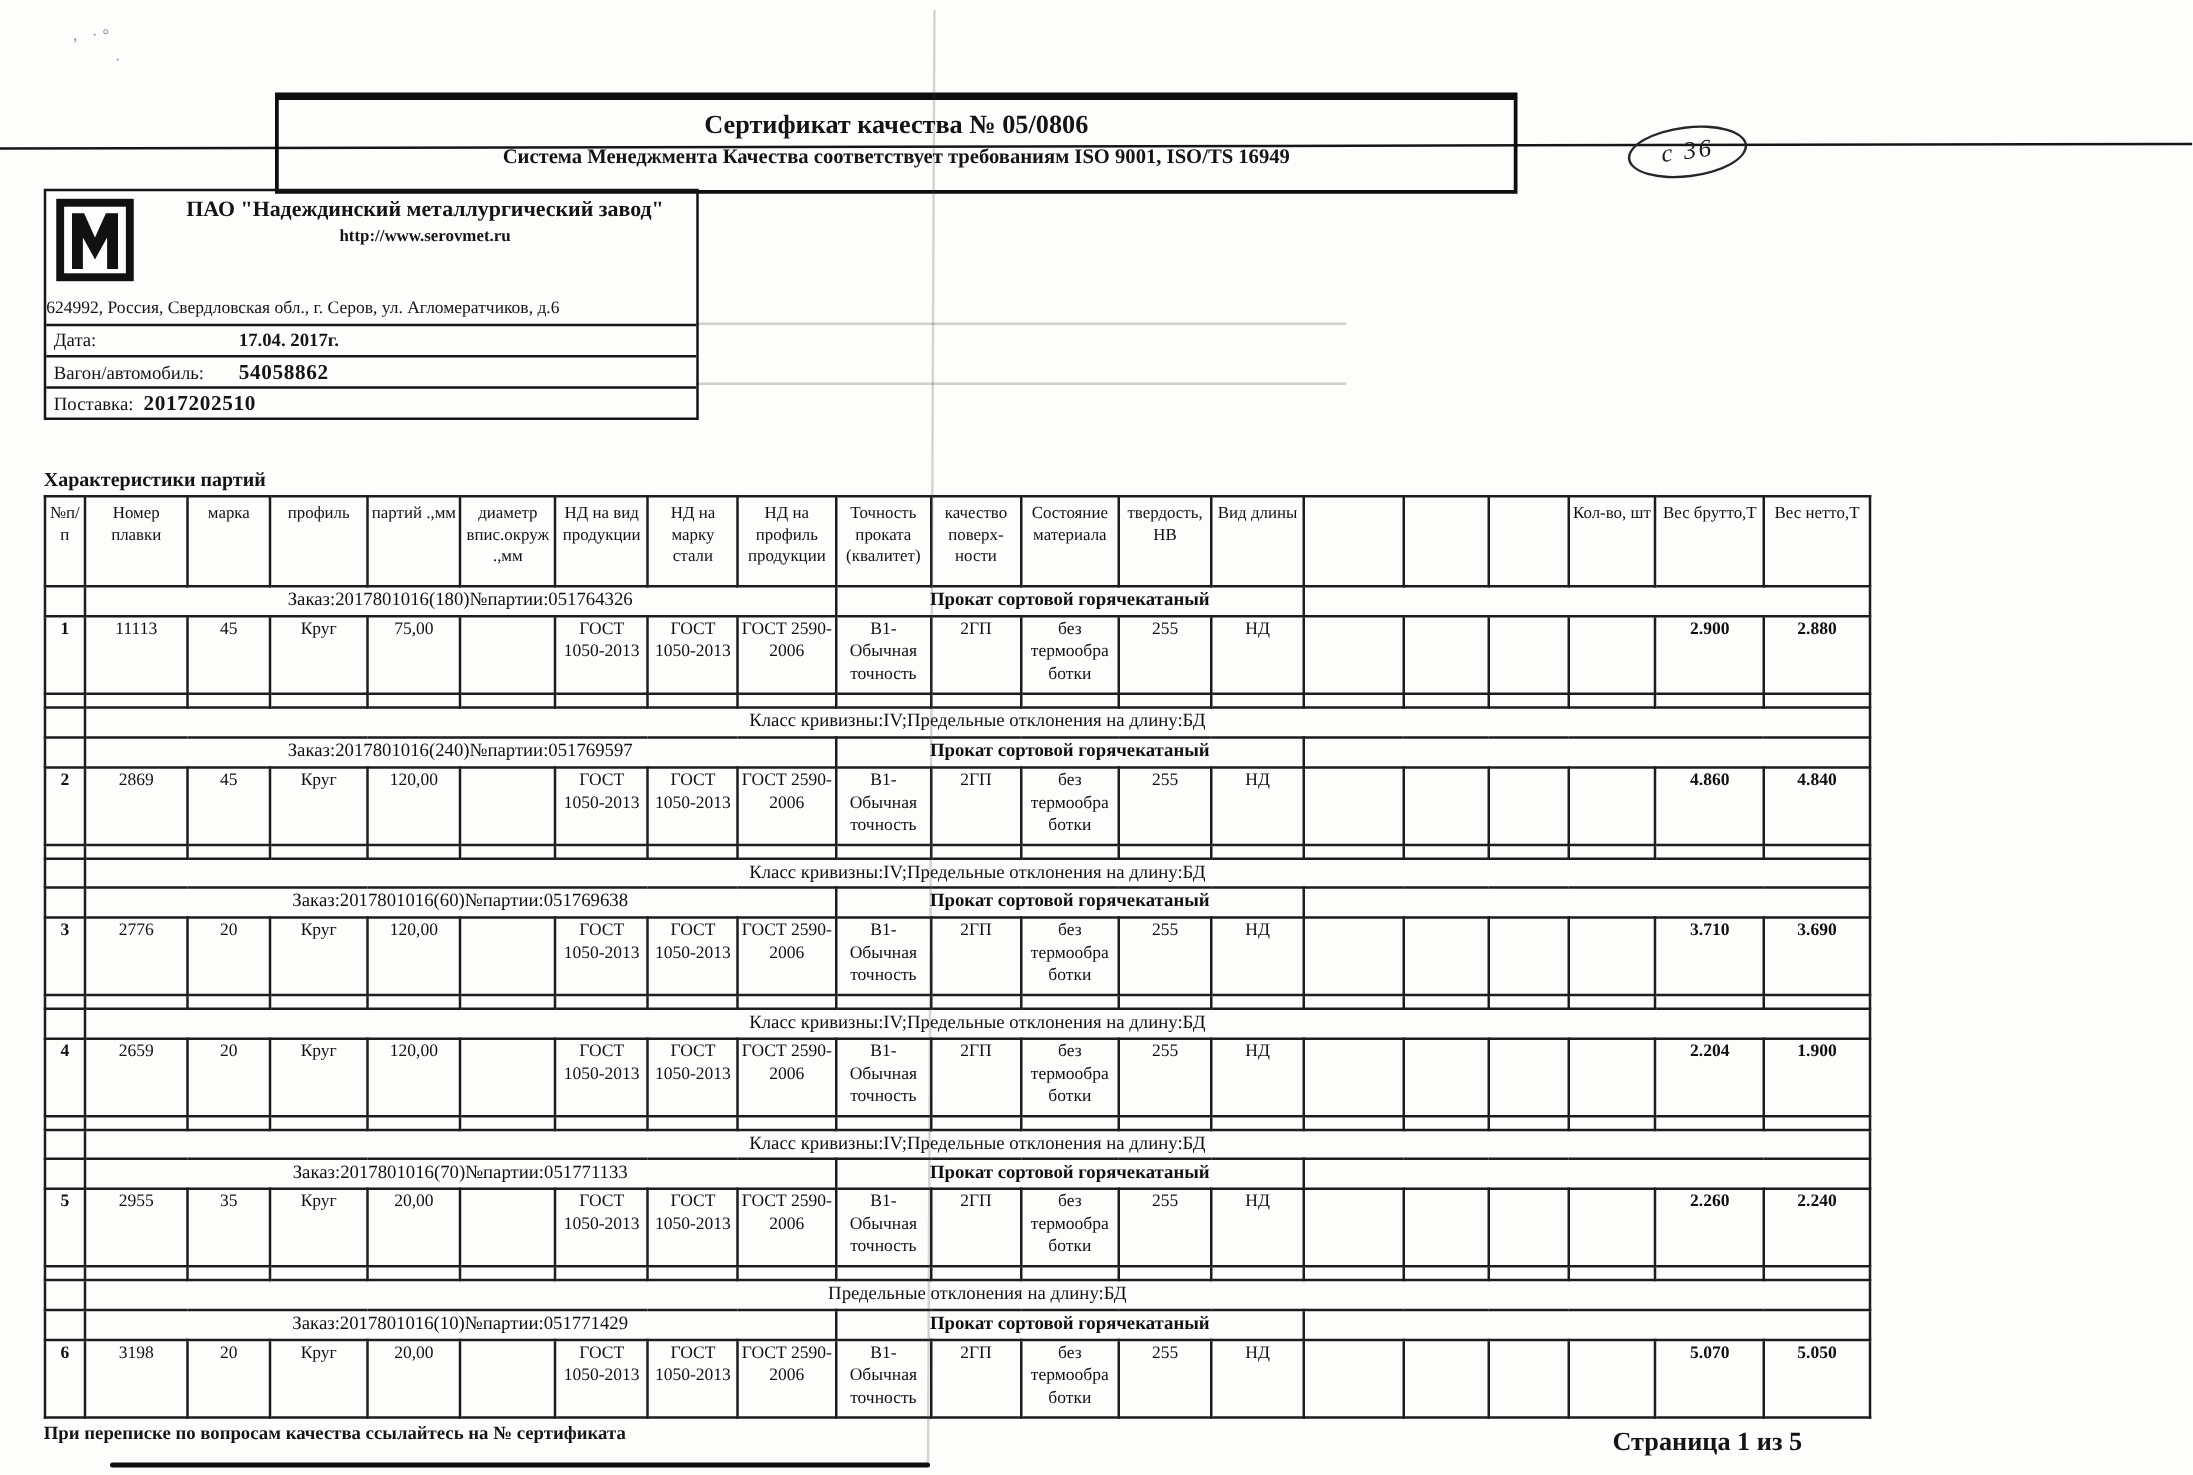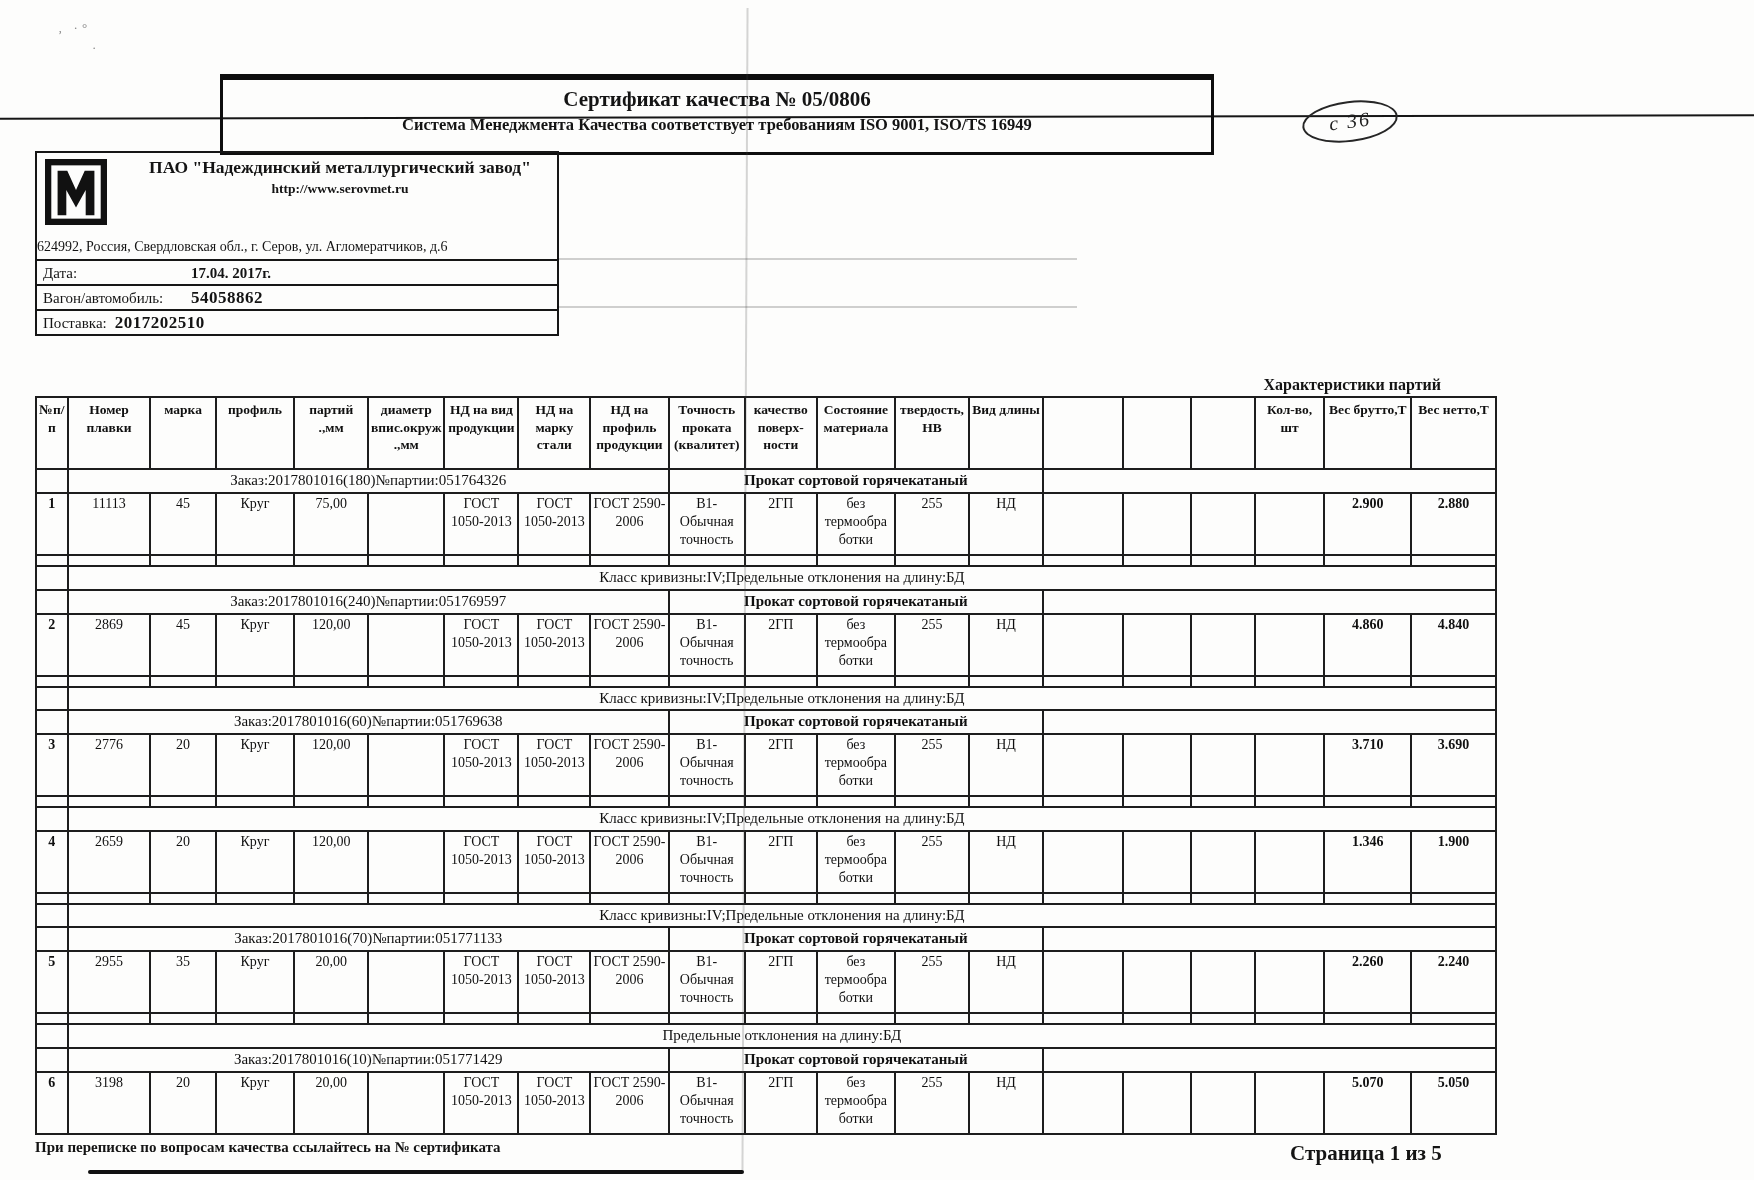--- a/index.html
+++ b/index.html
@@ -40,25 +40,25 @@
   .company-url { font-weight:bold; font-size:13.5px; margin-top:4px; }
   .company-address { text-align:left; font-size:14px; padding:2px 0 4px 0; }
   .info-row { border-top:2px solid #161616; height:23px; line-height:23px; white-space:nowrap; }
   .info-row .lbl { display:inline-block; width:148px; padding-left:6px; font-size:15px; }
   .info-row .lbl.auto { width:auto; margin-right:8px; }
   .info-row .val { font-weight:bold; font-size:15px; }
   .info-row .val.big { font-size:17px; letter-spacing:.5px; }
   
   .process-line { position:absolute; left:35px; top:357px; font-size:16px; }
   .process-line b { margin:0 6px 0 4px; }
-  .table-title { position:absolute; left:35px; top:376px; width:1462px; text-align:right; font-weight:bold; font-size:16px; padding-right:56px; box-sizing:border-box; }
+  .table-title { position:absolute; left:35px; top:376px; width:1462px; text-align:left; font-weight:bold; font-size:16px; padding-right:56px; box-sizing:border-box; }
   
   table.batches { position:absolute; left:35px; top:396px; width:1462px; border-collapse:collapse; table-layout:fixed; background:transparent; }
   th,td { border:2px solid #1d1d1d; color:#101010; overflow:hidden; }
-  th { font-weight:bold; font-size:13.5px; vertical-align:top; padding:3px 1px; height:64px; line-height:1.3; }
+  th { font-weight:normal; font-size:13.5px; vertical-align:top; padding:3px 1px; height:64px; line-height:1.3; }
   td { font-size:14px; text-align:center; vertical-align:top; padding:1px 2px; line-height:1.3; }
   tr.band td { height:20px; font-size:15px; }
   td.product-cell { font-weight:bold;border-radius:11px; }
   tr.data td { height:58px; }
   tr.thin td { height:9px; padding:0; }
   tr.note td { height:19px; font-size:15px; }
   td.bold { font-weight:bold; }
   
   .footer-note { position:absolute; left:35px; top:1139px; font-weight:bold; font-size:15px; }
   .footer-page { position:absolute; left:1290px; top:1141px; font-weight:bold; font-size:21px; }
@@ -335,21 +335,21 @@
           <td>ГОСТ 2590-2006</td>
           <td>В1- Обычная точность</td>
           <td>2ГП</td>
           <td>без термообра ботки</td>
           <td>255</td>
           <td>НД</td>
           <td></td>
           <td></td>
           <td></td>
           <td></td>
-          <td class="bold">1.346</td>
+          <td class="bold">2.204</td>
           <td class="bold">1.900</td>
         </tr>
         <tr class="thin">
           <td></td>
           <td></td>
           <td></td>
           <td></td>
           <td></td>
           <td></td>
           <td></td>

